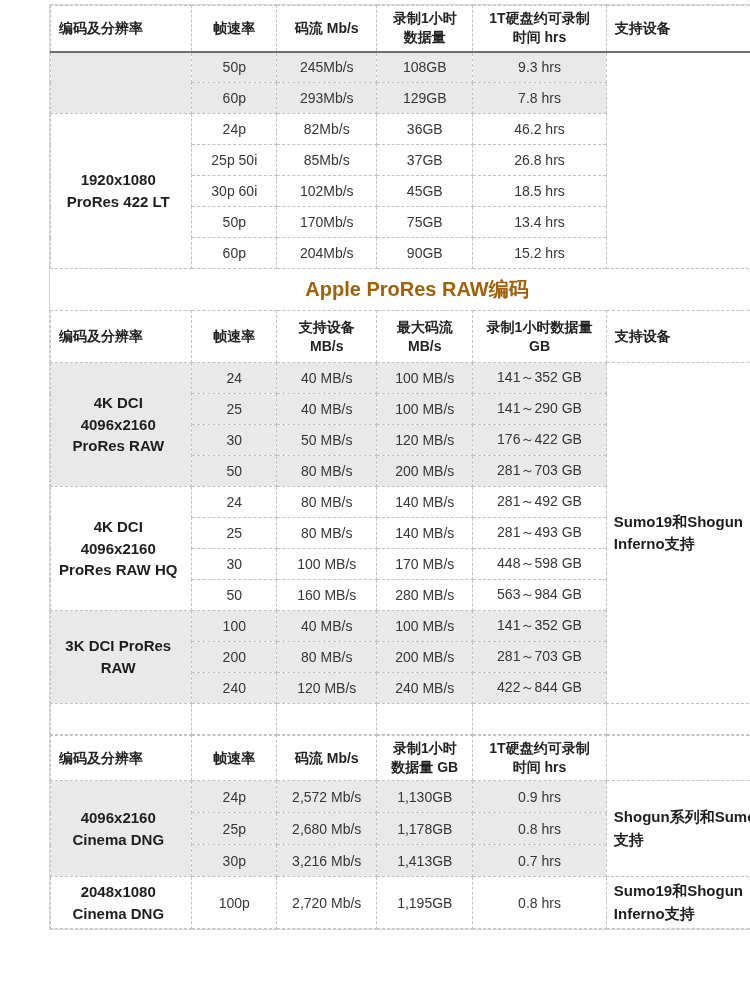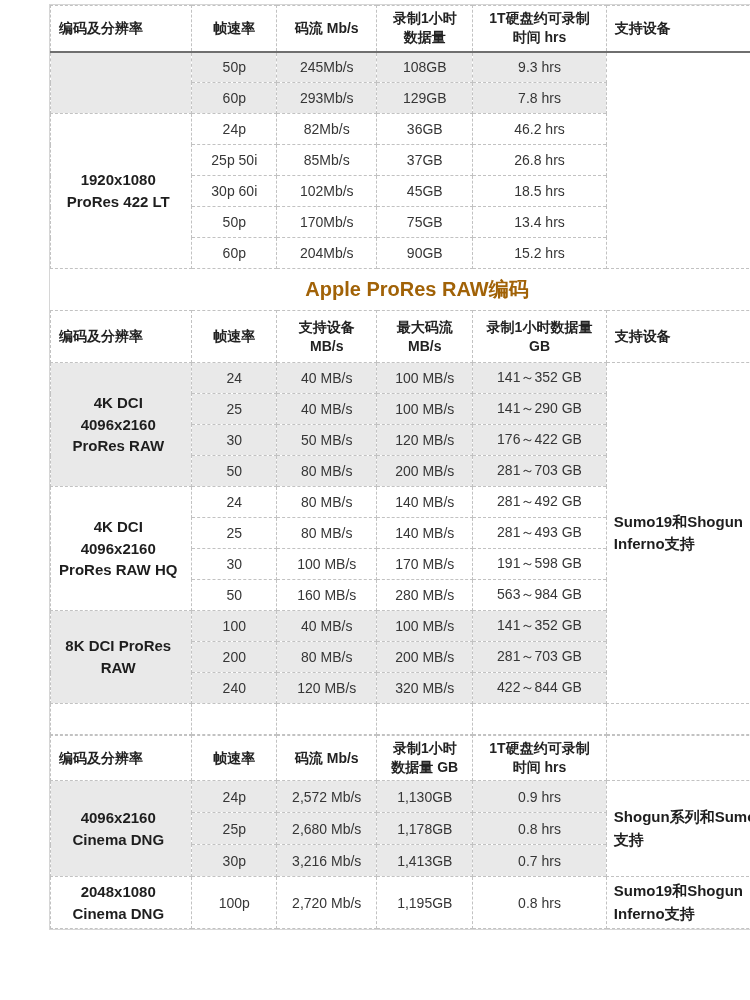--- a/index.html
+++ b/index.html
@@ -185,46 +185,46 @@
         <tr>
           <td class="data">25</td>
           <td class="data">80 MB/s</td>
           <td class="data">140 MB/s</td>
           <td class="data">281～493 GB</td>
         </tr>
         <tr>
           <td class="data">30</td>
           <td class="data">100 MB/s</td>
           <td class="data">170 MB/s</td>
-          <td class="data">191～598 GB</td>
+          <td class="data">448～598 GB</td>
         </tr>
         <tr>
           <td class="data">50</td>
           <td class="data">160 MB/s</td>
           <td class="data">280 MB/s</td>
           <td class="data">563～984 GB</td>
         </tr>
         <tr>
-          <td class="label shaded" rowspan="3">8K DCI ProRes
+          <td class="label shaded" rowspan="3">3K DCI ProRes
 RAW</td>
           <td class="data shaded">100</td>
           <td class="data shaded">40 MB/s</td>
           <td class="data shaded">100 MB/s</td>
           <td class="data shaded">141～352 GB</td>
         </tr>
         <tr>
           <td class="data shaded">200</td>
           <td class="data shaded">80 MB/s</td>
           <td class="data shaded">200 MB/s</td>
           <td class="data shaded">281～703 GB</td>
         </tr>
         <tr>
           <td class="data shaded">240</td>
           <td class="data shaded">120 MB/s</td>
-          <td class="data shaded">320 MB/s</td>
+          <td class="data shaded">240 MB/s</td>
           <td class="data shaded">422～844 GB</td>
         </tr>
         <tr>
           <td class="label" rowspan="1"></td>
           <td class="data"></td>
           <td class="data"></td>
           <td class="data"></td>
           <td class="data"></td>
           <td class="support" rowspan="1"></td>
         </tr>

